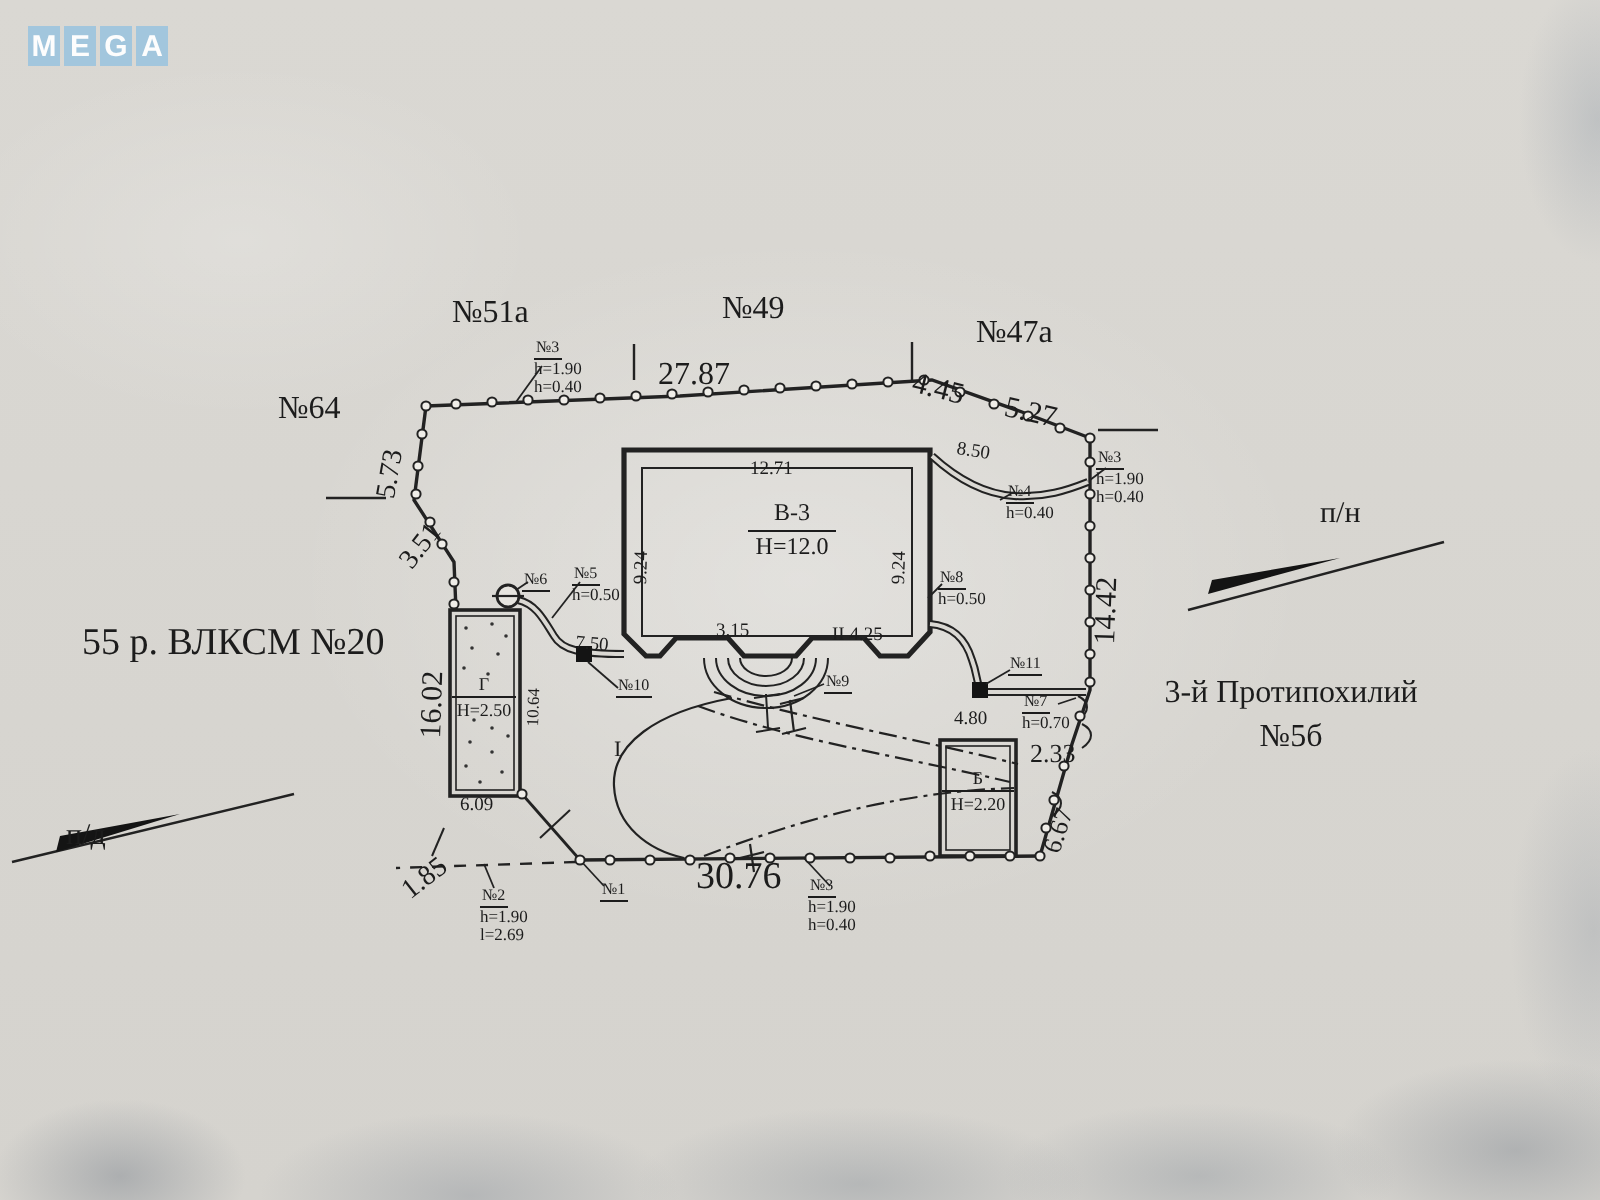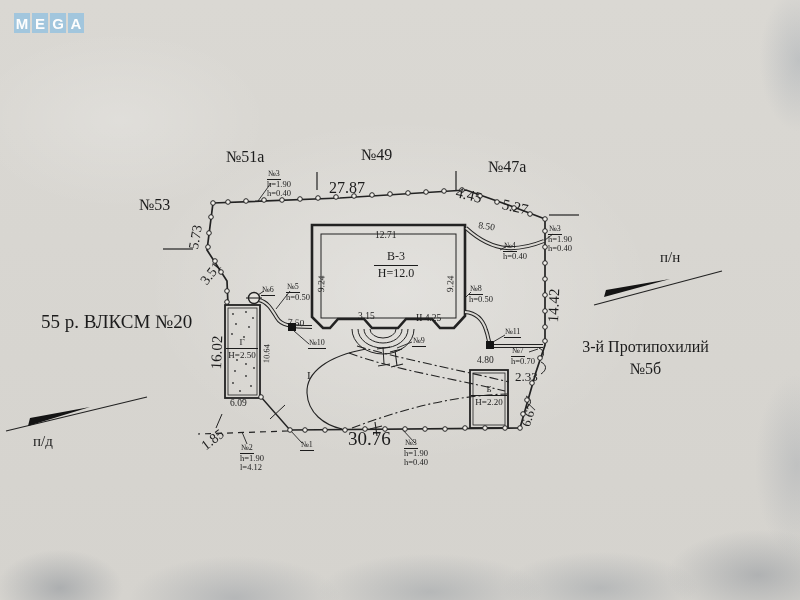--- a/index.html
+++ b/index.html
@@ -212,31 +212,31 @@
   <div id="logo">
     <span>M</span>
     <span>E</span>
     <span>G</span>
     <span>A</span>
   </div>
 
   <div class="lbl serif16" style="left:226px;top:149px;">№51а</div>
   <div class="lbl serif16" style="left:361px;top:147px;">№49</div>
   <div class="lbl serif16" style="left:488px;top:159px;">№47а</div>
-  <div class="lbl serif16" style="left:139px;top:197px;">№53</div>
+  <div class="lbl serif16" style="left:139px;top:197px;">№64</div>
 
   <div class="lbl serif19" style="left:41px;top:312px;">55 р. ВЛКСМ №20</div>
   <div style="position:absolute;left:558px;top:336px;width:175px;text-align:center;font-size:16px;line-height:1.4;">
     <div>3-й Протипохилий</div>
     <div>№5б</div>
   </div>
   <div class="lbl" style="left:307px;top:370px;font-size:11px;">I</div>
 
   <div class="lbl serif15" style="left:660px;top:250px;">п/н</div>
-  <div class="lbl serif15" style="left:33px;top:434px;">п/д</div>
+  <div class="lbl serif15" style="left:33px;top:411px;">п/д</div>
 
   <div class="lbl serif16" style="left:329px;top:180px;">27.87</div>
   <div class="lbl serif15 rot" style="left:458px;top:185px;transform:rotate(14deg);">4.45</div>
   <div class="lbl serif15 rot" style="left:504px;top:197px;transform:rotate(13deg);">5.27</div>
   <div class="lbl serif14 rot" style="left:187px;top:248px;transform:rotate(-80deg);">5.73</div>
   <div class="lbl serif14 rot" style="left:198px;top:279px;transform:rotate(-52deg);">3.51</div>
   <div class="lbl serif15 rot" style="left:209px;top:369px;transform:rotate(-88deg);">16.02</div>
   <div class="lbl serif15 rot" style="left:546px;top:322px;transform:rotate(-88deg);">14.42</div>
   <div class="lbl serif19" style="left:348px;top:429px;">30.76</div>
   <div class="lbl serif14 rot" style="left:199px;top:442px;transform:rotate(-38deg);">1.85</div>
@@ -308,16 +308,16 @@
   </div>
   <div class="flag" style="left:504px;top:327px;">
     <span class="fnum">№11</span>
   </div>
   <div class="flag" style="left:300px;top:440px;">
     <span class="fnum">№1</span>
   </div>
   <div class="flag" style="left:240px;top:443px;">
     <span class="fnum">№2</span>
     <div>h=1.90</div>
-    <div>l=4.12</div>
+    <div>l=2.69</div>
   </div>
 
 </div>
 
 </body></html>

